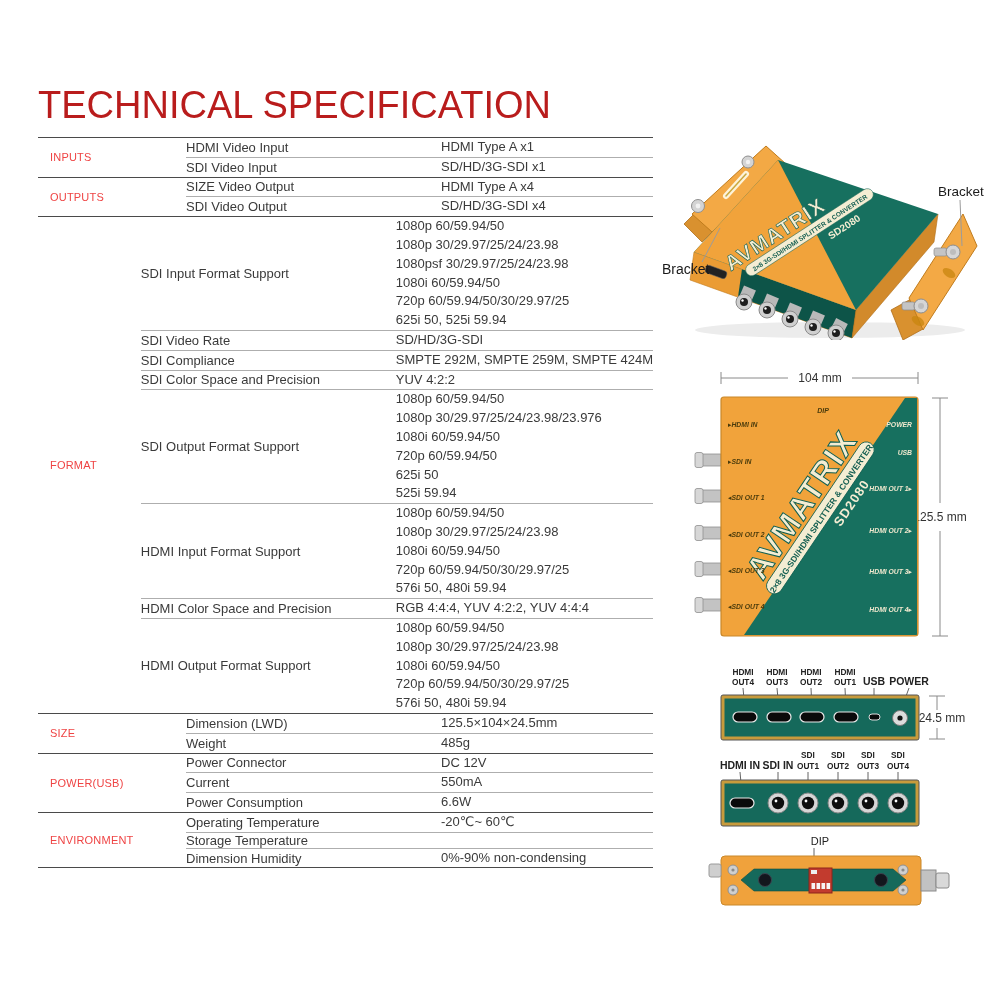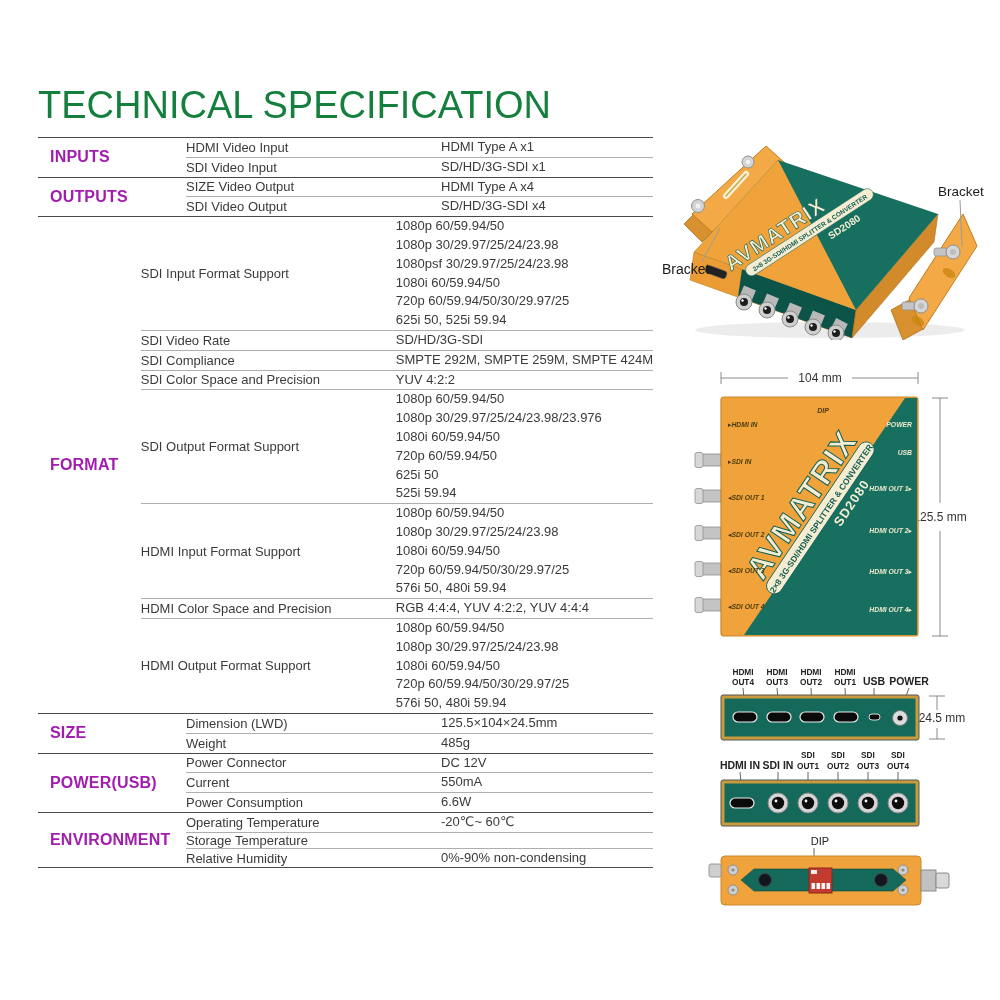--- a/index.html
+++ b/index.html
@@ -1,25 +1,25 @@
 <!DOCTYPE html>
 <html><head>
 <meta charset="utf-8">
 <style>
   html,body{margin:0;padding:0;background:#fff;}
   .page{position:relative;width:1000px;height:1000px;background:#fff;overflow:hidden;
         font-family:"Liberation Sans","DejaVu Sans",sans-serif;}
   h1.title{position:absolute;left:38px;top:86px;margin:0;font-size:38px;font-weight:500;
-           color:#15803d;letter-spacing:0;line-height:1;}
+           color:#b91c1c;letter-spacing:0;line-height:1;}
   
   .spec-table{position:absolute;left:38px;top:137px;width:615px;
               border-bottom:1.5px solid #4a4a4a;font-size:13px;color:#3a3a3a;}
   .section{display:flex;border-top:1.5px solid #4a4a4a;}
   .section-label{width:148px;display:flex;align-items:center;padding-left:12px;
-                 font-weight:bold;font-size:16px;color:#a21caf;letter-spacing:.2px;box-sizing:border-box;}
+                 font-weight:normal;font-size:11px;color:#ef4444;letter-spacing:.2px;box-sizing:border-box;}
   .rows{flex:1;display:flex;flex-direction:column;}
   .row{display:flex;}
   .row + .row{border-top:1px solid #aeaeae;}
   .prop{width:207px;display:flex;align-items:center;white-space:nowrap;text-align:center;}
   .vals{flex:1;display:flex;flex-direction:column;justify-content:center;}
   .val-line{height:18.8px;line-height:18.8px;white-space:nowrap;margin-left:48px;}
   
   svg{position:absolute;}
   svg text{font-family:"Liberation Sans","DejaVu Sans",sans-serif;}
   #fig-photo{left:650px;top:140px;}
@@ -195,21 +195,21 @@
           <div class="row">
             <div class="prop">Operating Temperature</div>
             <div class="vals">
               <div class="val-line">-20℃~ 60℃</div>
             </div>
           </div>
           <div class="row">
             <div class="prop">Storage Temperature</div>
           </div>
           <div class="row">
-            <div class="prop">Relative Humidity</div>
+            <div class="prop">Dimension Humidity</div>
             <div class="vals">
               <div class="val-line">0%-90% non-condensing</div>
             </div>
           </div>
         </div>
       </div>
     </div>
 
   <svg id="fig-photo" width="350" height="200" viewBox="0 0 350 200">
     <ellipse cx="180" cy="190" rx="135" ry="8" fill="#ececec"></ellipse>

